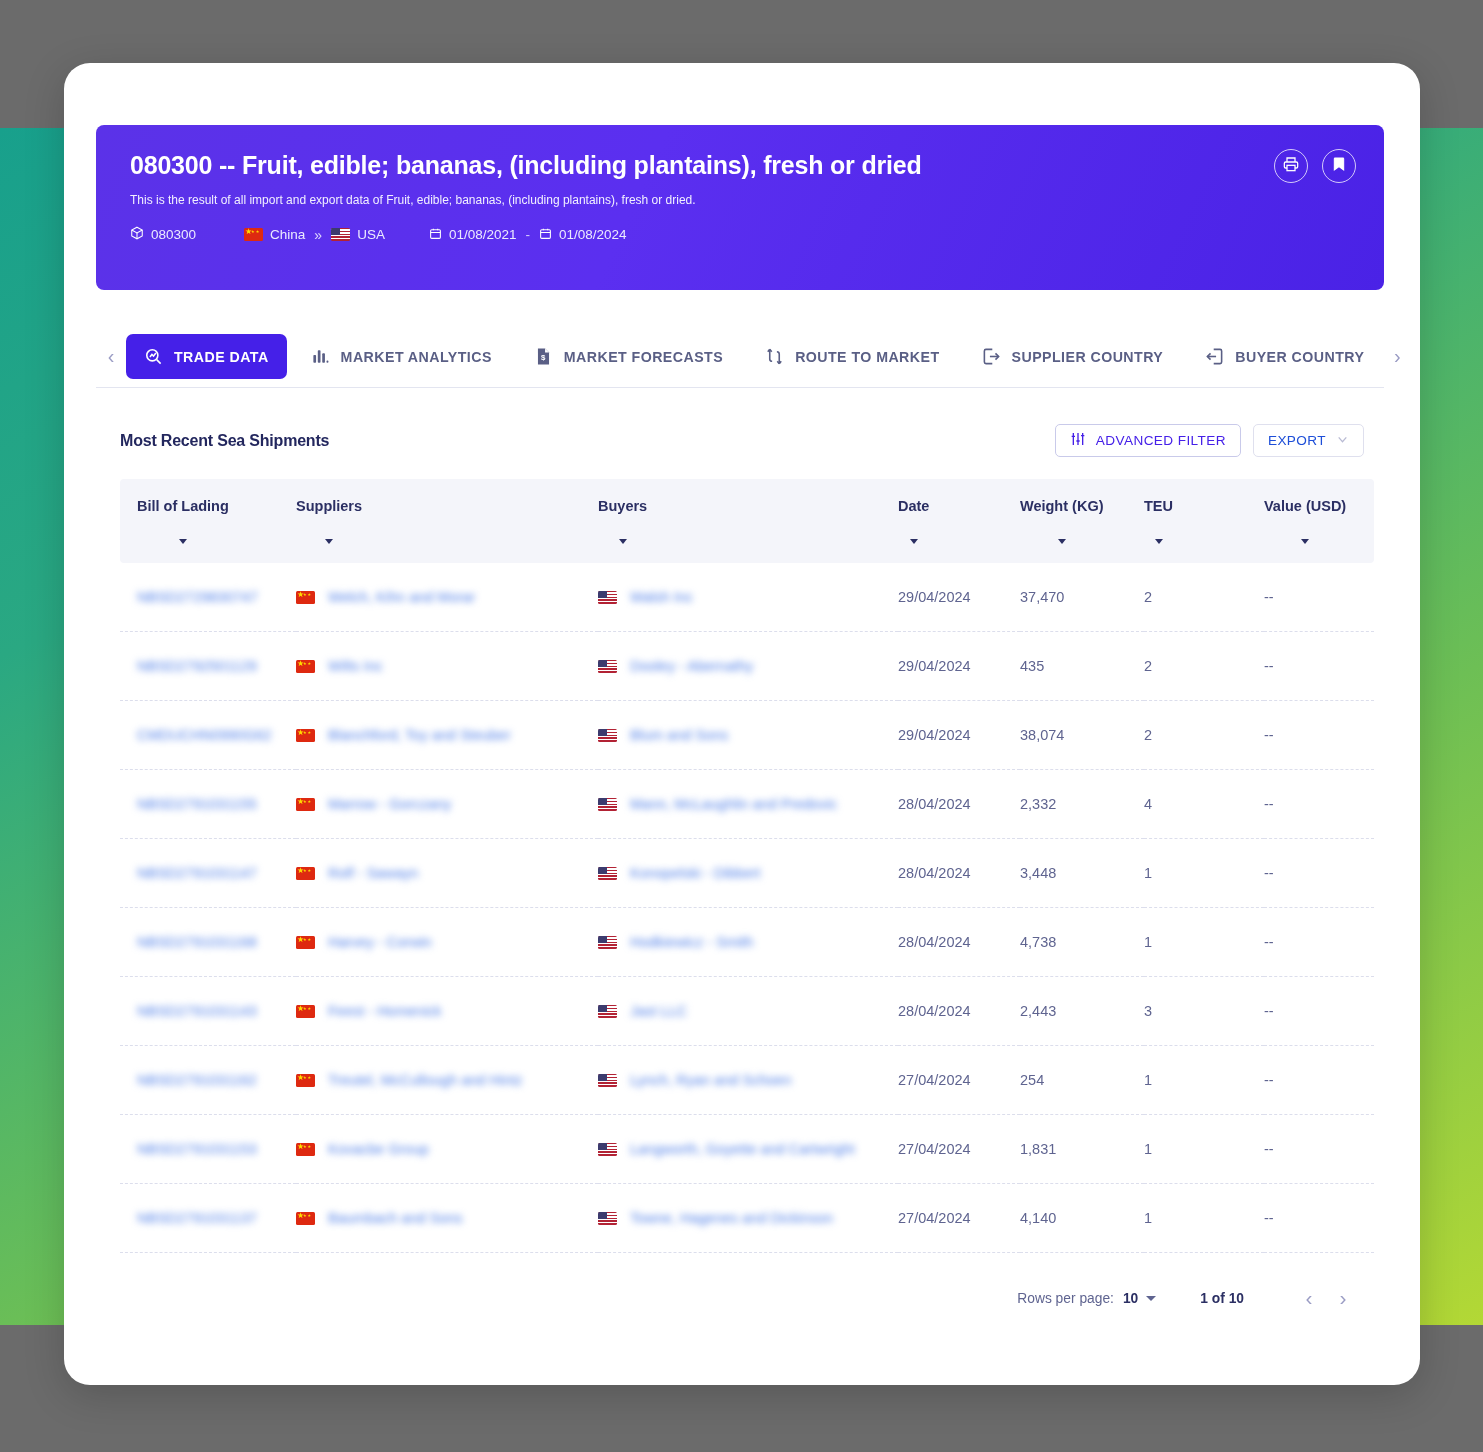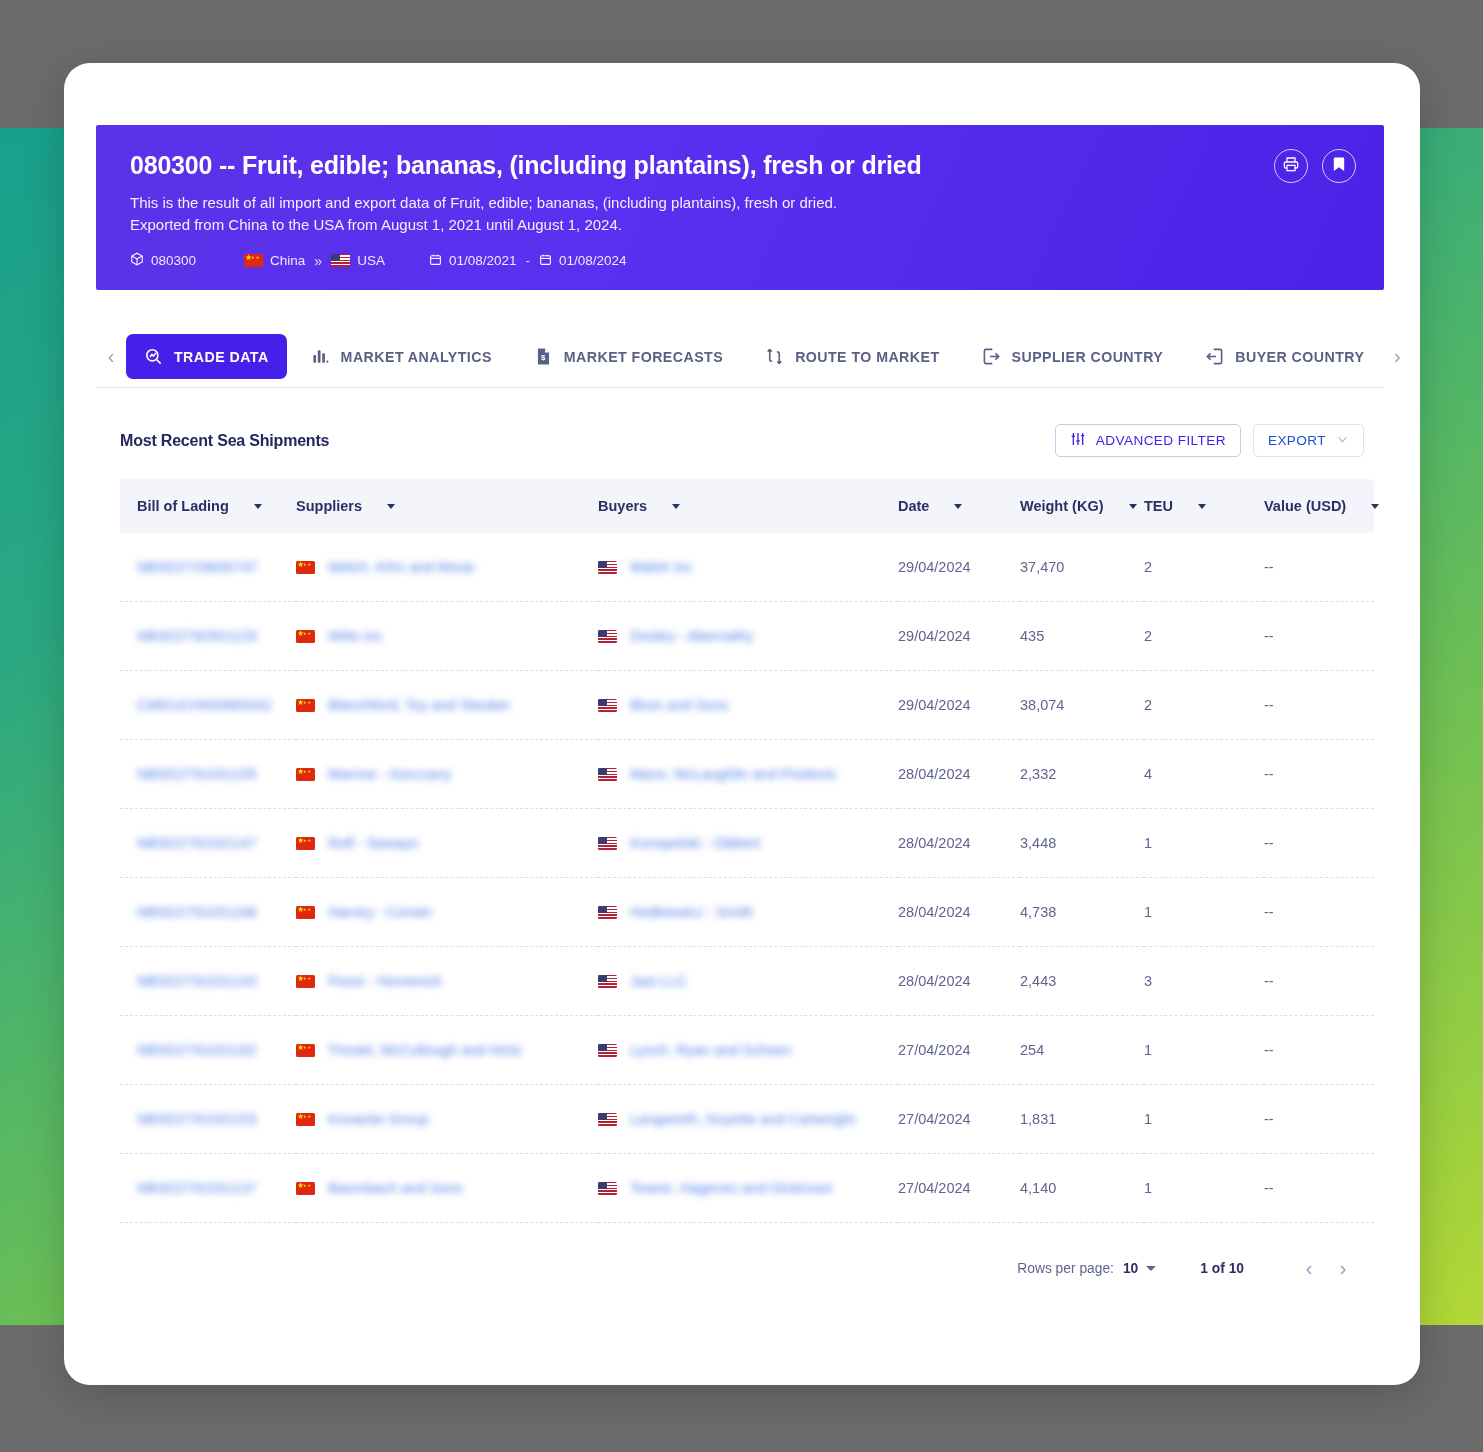--- a/index.html
+++ b/index.html
@@ -30,33 +30,33 @@
     border-radius: 26px;
     box-shadow: 0 10px 40px rgba(0,0,0,0.18);
     overflow: hidden;
   }
 
   
   #result-banner {
     position: absolute;
     left: 32px; top: 62px;
     width: 1288px; height: 165px;
-    border-radius: 2px;
+    border-radius: 8px;
     background: linear-gradient(115deg, #5b32e8 0%, #5b2ff0 42%, #4a22e6 100%);
     color: #ffffff;
     padding: 26px 34px 0 34px;
   }
   #banner-title {
     font-size: 25px;
     font-weight: bold;
     letter-spacing: -0.2px;
     line-height: 1.15;
   }
   .banner-desc {
-    font-size: 15px;
+    font-size: 12px;
     line-height: 1.45;
     margin-top: 12px;
     color: #f2f0ff;
   }
   .banner-desc + .banner-desc { margin-top: 0; }
   #banner-meta {
     display: flex;
     align-items: center;
     margin-top: 17px;
     font-size: 13.5px;
@@ -204,21 +204,21 @@
     background: #f4f5fa;
     font-size: 14.5px;
     font-weight: bold;
     color: #2b2f63;
     text-align: left;
     padding: 19px 0 19px 0;
     white-space: nowrap;
   }
   #shipments-table thead th:first-child { padding-left: 17px; border-radius: 4px 0 0 4px; }
   #shipments-table thead th:last-child  { border-radius: 0 4px 4px 0; }
-  .th-inner { display: inline-flex; align-items: center; gap: 25px; }
+  .th-inner { display: inline-flex; align-items: center; gap: 25px; flex-direction: column; }
   .caret-down {
     width: 0; height: 0;
     border-left: 4.5px solid transparent;
     border-right: 4.5px solid transparent;
     border-top: 5px solid #2b2f63;
     display: inline-block;
     cursor: pointer;
   }
 
   #shipments-table tbody td {
@@ -278,21 +278,20 @@
 </head>
 <body>
 
 <div id="bg-gradient-band"></div>
 
 <div id="app-card">
 
   <div id="result-banner">
     <div id="banner-title">080300 -- Fruit, edible; bananas, (including plantains), fresh or dried</div>
     <div class="banner-desc">This is the result of all import and export data of Fruit, edible; bananas, (including plantains), fresh or dried.</div>
-    <div class="banner-desc">Exported from China to the USA from August 1, 2021 until August 1, 2024.</div>
 
     <div id="banner-meta">
       <span class="meta-chip">
         <span>
           <svg width="14" height="14" viewBox="0 0 24 24" fill="none" stroke="#ffffff" stroke-width="1.8">
             <path d="M12 2 L21 7 L21 17 L12 22 L3 17 L3 7 Z"></path>
             <path d="M3 7 L12 12 L21 7"></path>
               <path d="M12 12 L12 22"></path>
           </svg>
         </span>

